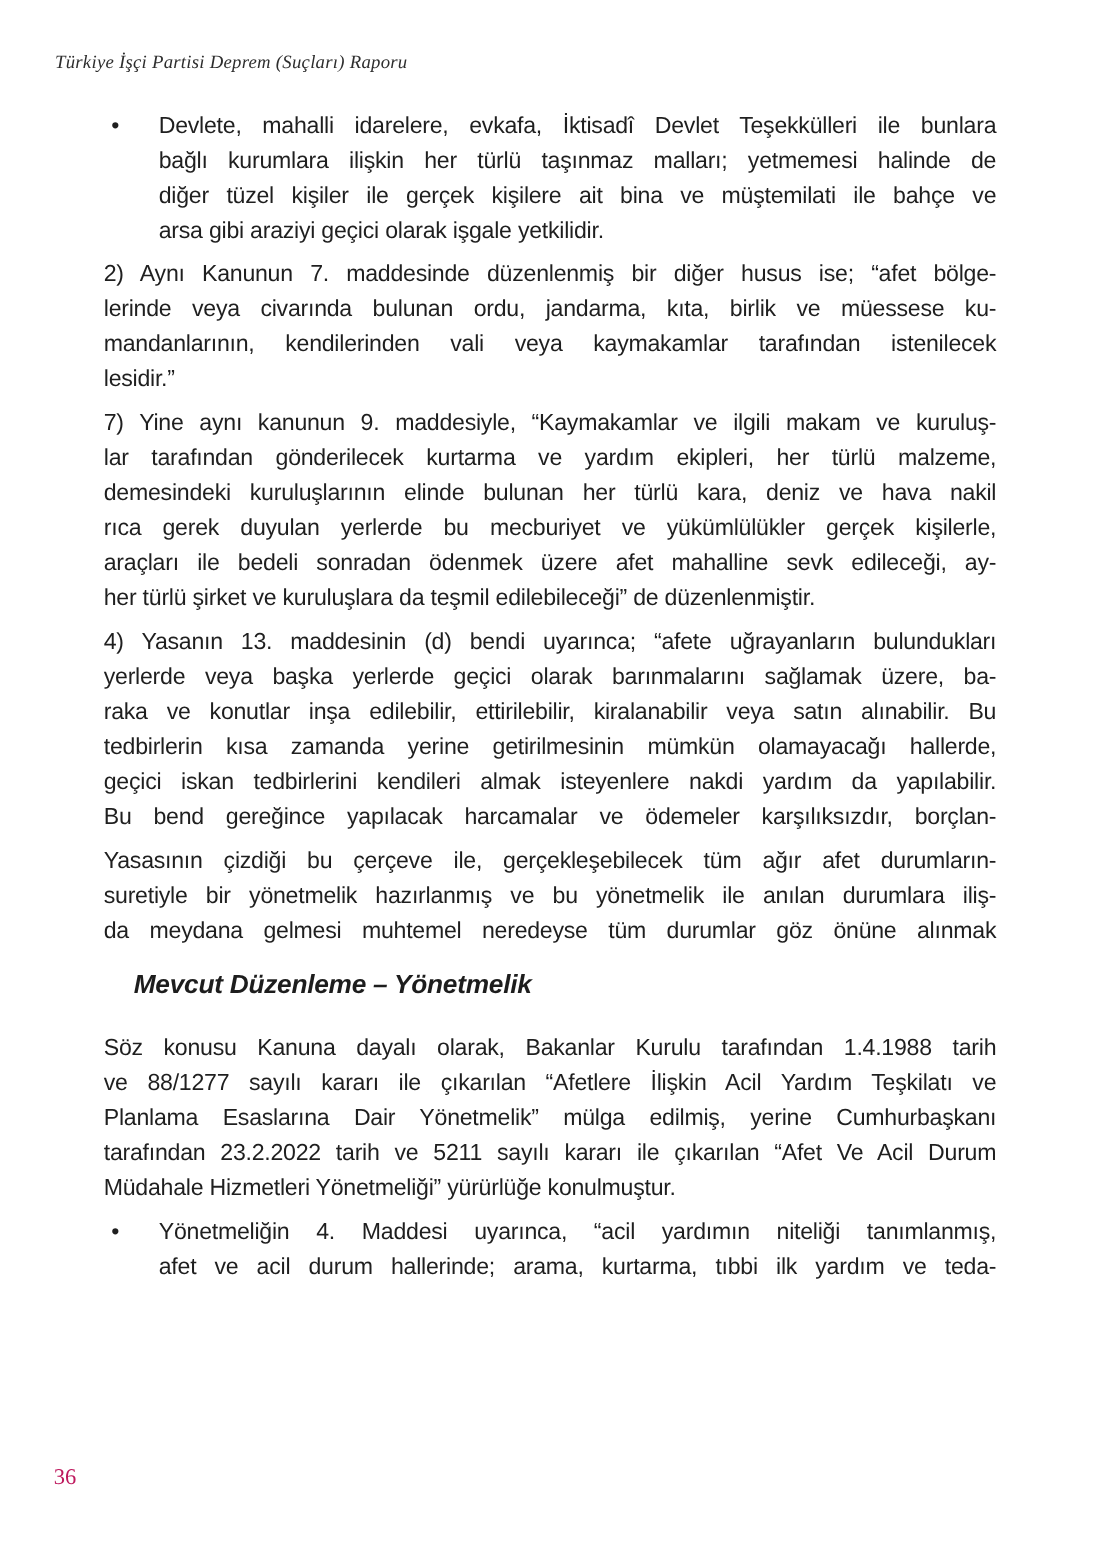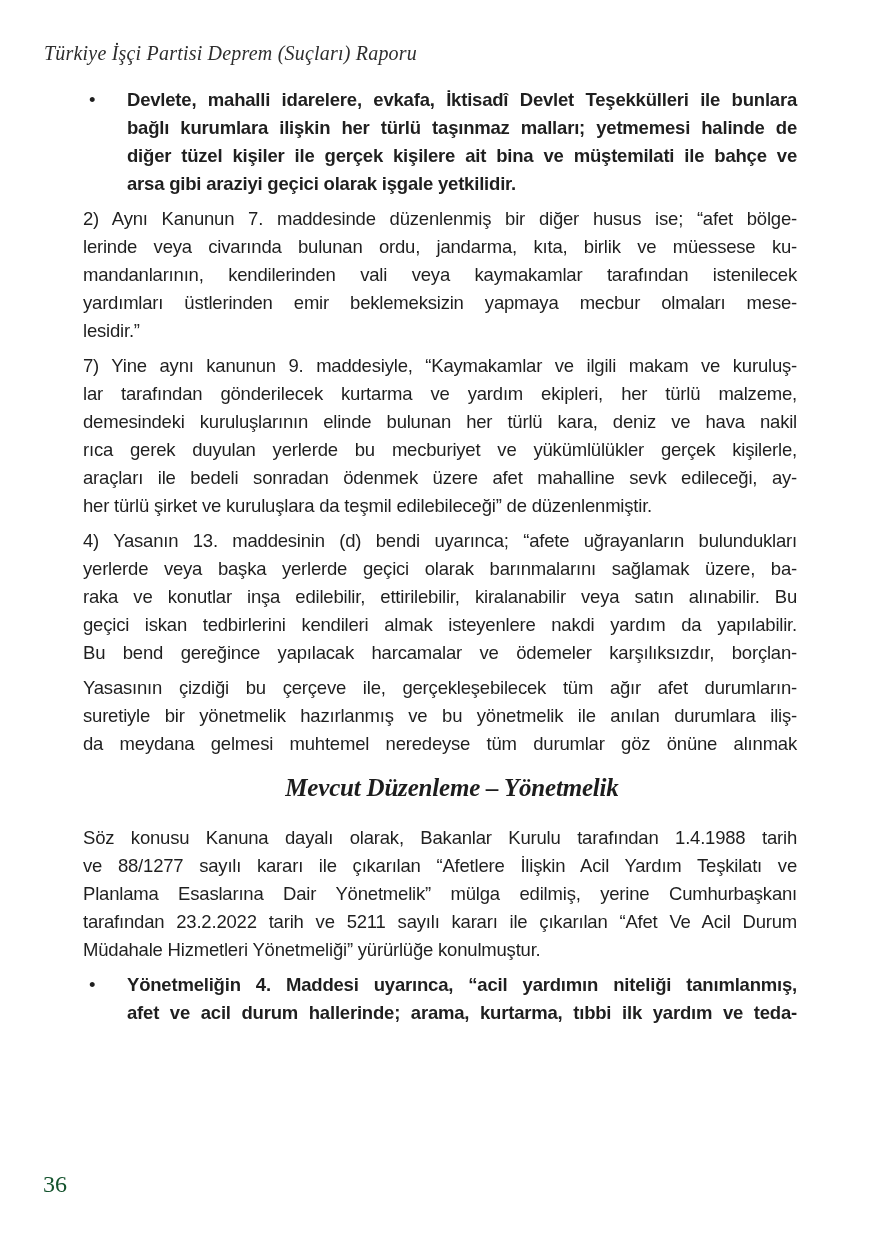--- a/index.html
+++ b/index.html
@@ -11,21 +11,21 @@
     font-family: "Liberation Sans", sans-serif;
     color: #1f1f1f;
     overflow: hidden;
   }
   .doc-header {
     position: absolute;
     left: 44px;
     top: 42px;
     font-family: "Liberation Serif", serif;
     font-style: italic;
-    font-size: 20px;
+    font-size: 15px;
     color: #2e2e2e;
     letter-spacing: 0.2px;
   }
   .content {
     position: absolute;
     left: 83px;
     top: 86px;
     width: 714px;
   }
   .block { margin: 0 0 7px 0; }
@@ -42,39 +42,38 @@
   .bullet { display: flex; }
   .marker {
     flex: 0 0 44px;
     width: 44px;
     padding-left: 6px;
     box-sizing: border-box;
     font-size: 18.5px;
     line-height: 28px;
     color: #1f1f1f;
   }
-  .bullet-body { flex: 1; min-width: 0; font-weight: bold; }
+  .bullet-body { flex: 1; min-width: 0; }
   .heading {
-    font-family: Liberation Serif, serif;
-    font-size: 25px;
+    font-family: Liberation Sans, sans-serif;
+    font-size: 21px;
     font-weight: 700;
     font-style: italic;
     line-height: 32px;
     letter-spacing: -0.2px;
     color: #1d1d1d;
     margin: 14px 0 20px 24px;
-    text-align: center;
   }
   .page-number {
     position: absolute;
     left: 43px;
     top: 1171px;
     font-family: "Liberation Serif", serif;
-    font-size: 24px;
-    color: #14532d;
+    font-size: 18px;
+    color: #be185d;
   }
 </style>
 </head>
 <body>
 
 <div class="page">
   <div class="doc-header">Türkiye İşçi Partisi Deprem (Suçları) Raporu</div>
 
   <main class="content">
       <div class="block bullet">
@@ -83,35 +82,35 @@
           <div class="line">Devlete, mahalli idarelere, evkafa, İktisadî Devlet Teşekkülleri ile bunlara</div>
           <div class="line">bağlı kurumlara ilişkin her türlü taşınmaz malları; yetmemesi halinde de</div>
           <div class="line">diğer tüzel kişiler ile gerçek kişilere ait bina ve müştemilati ile bahçe ve</div>
           <div class="line last">arsa gibi araziyi geçici olarak işgale yetkilidir.</div>
         </div>
       </div>
       <div class="block para">
         <div class="line">2) Aynı Kanunun 7. maddesinde düzenlenmiş bir diğer husus ise; “afet bölge-</div>
         <div class="line">lerinde veya civarında bulunan ordu, jandarma, kıta, birlik ve müessese ku-</div>
         <div class="line">mandanlarının, kendilerinden vali veya kaymakamlar tarafından istenilecek</div>
-        <div class="line">yardımları üstlerinden emir beklemeksizin yapmaya mecbur olmaları mese-</div>
         <div class="line last">lesidir.”</div>
       </div>
       <div class="block para">
         <div class="line">7) Yine aynı kanunun 9. maddesiyle, “Kaymakamlar ve ilgili makam ve kuruluş-</div>
         <div class="line">lar tarafından gönderilecek kurtarma ve yardım ekipleri, her türlü malzeme,</div>
         <div class="line">demesindeki kuruluşlarının elinde bulunan her türlü kara, deniz ve hava nakil</div>
         <div class="line">rıca gerek duyulan yerlerde bu mecburiyet ve yükümlülükler gerçek kişilerle,</div>
         <div class="line">araçları ile bedeli sonradan ödenmek üzere afet mahalline sevk edileceği, ay-</div>
         <div class="line last">her türlü şirket ve kuruluşlara da teşmil edilebileceği” de düzenlenmiştir.</div>
       </div>
       <div class="block para">
         <div class="line">4) Yasanın 13. maddesinin (d) bendi uyarınca; “afete uğrayanların bulundukları</div>
         <div class="line">yerlerde veya başka yerlerde geçici olarak barınmalarını sağlamak üzere, ba-</div>
         <div class="line">raka ve konutlar inşa edilebilir, ettirilebilir, kiralanabilir veya satın alınabilir. Bu</div>
+        <div class="line">tedbirlerin kısa zamanda yerine getirilmesinin mümkün olamayacağı hallerde,</div>
         <div class="line">geçici iskan tedbirlerini kendileri almak isteyenlere nakdi yardım da yapılabilir.</div>
         <div class="line">Bu bend gereğince yapılacak harcamalar ve ödemeler karşılıksızdır, borçlan-</div>
       </div>
       <div class="block para">
         <div class="line">Yasasının çizdiği bu çerçeve ile, gerçekleşebilecek tüm ağır afet durumların-</div>
         <div class="line">suretiyle bir yönetmelik hazırlanmış ve bu yönetmelik ile anılan durumlara iliş-</div>
         <div class="line">da meydana gelmesi muhtemel neredeyse tüm durumlar göz önüne alınmak</div>
       </div>
       <h2 class="heading">Mevcut Düzenleme – Yönetmelik</h2>
       <div class="block para">

